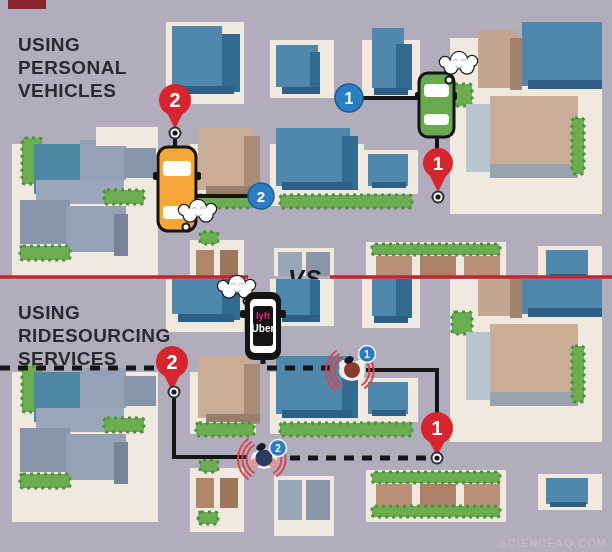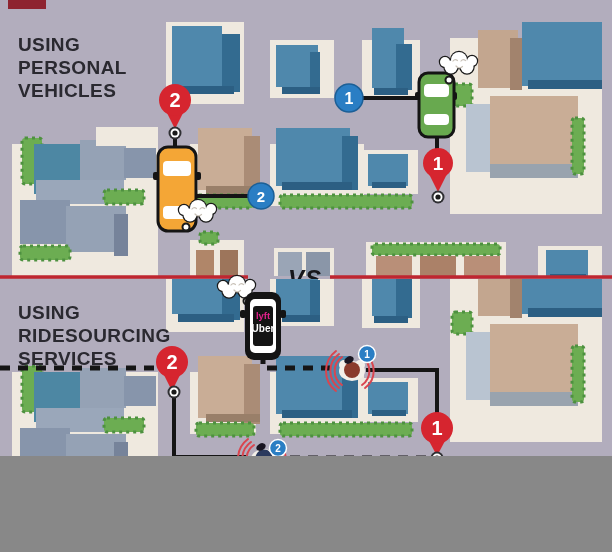--- a/index.html
+++ b/index.html
@@ -1,16 +1,16 @@
 <!DOCTYPE html>
 <html><head>
 <meta charset="utf-8">
 <style>
   html,body{margin:0;padding:0;background:#888;}
-  .stage{width:612px;height:456px;position:relative;overflow:hidden;
+  .stage{width:612px;height:552px;position:relative;overflow:hidden;
          font-family:"Liberation Sans",sans-serif;}
   svg{display:block;}
   text{font-family:"Liberation Sans",sans-serif;}
   .title{font-weight:700;font-size:19px;letter-spacing:.4px;fill:#2a2930;}
   .vs{font-weight:700;font-style:italic;font-size:24px;fill:#17161a;letter-spacing:1px;}
   .pin-num{font-weight:700;fill:#fff;text-anchor:middle;}
   .badge-num{font-weight:700;fill:#fff;text-anchor:middle;}
   .brand{font-weight:700;text-anchor:middle;}
   .wm{font-size:10.5px;letter-spacing:1.4px;text-anchor:end;opacity:.9;}
   .hedge{fill:#6cad52;stroke:#4e9140;stroke-width:3;stroke-dasharray:3 4;}

